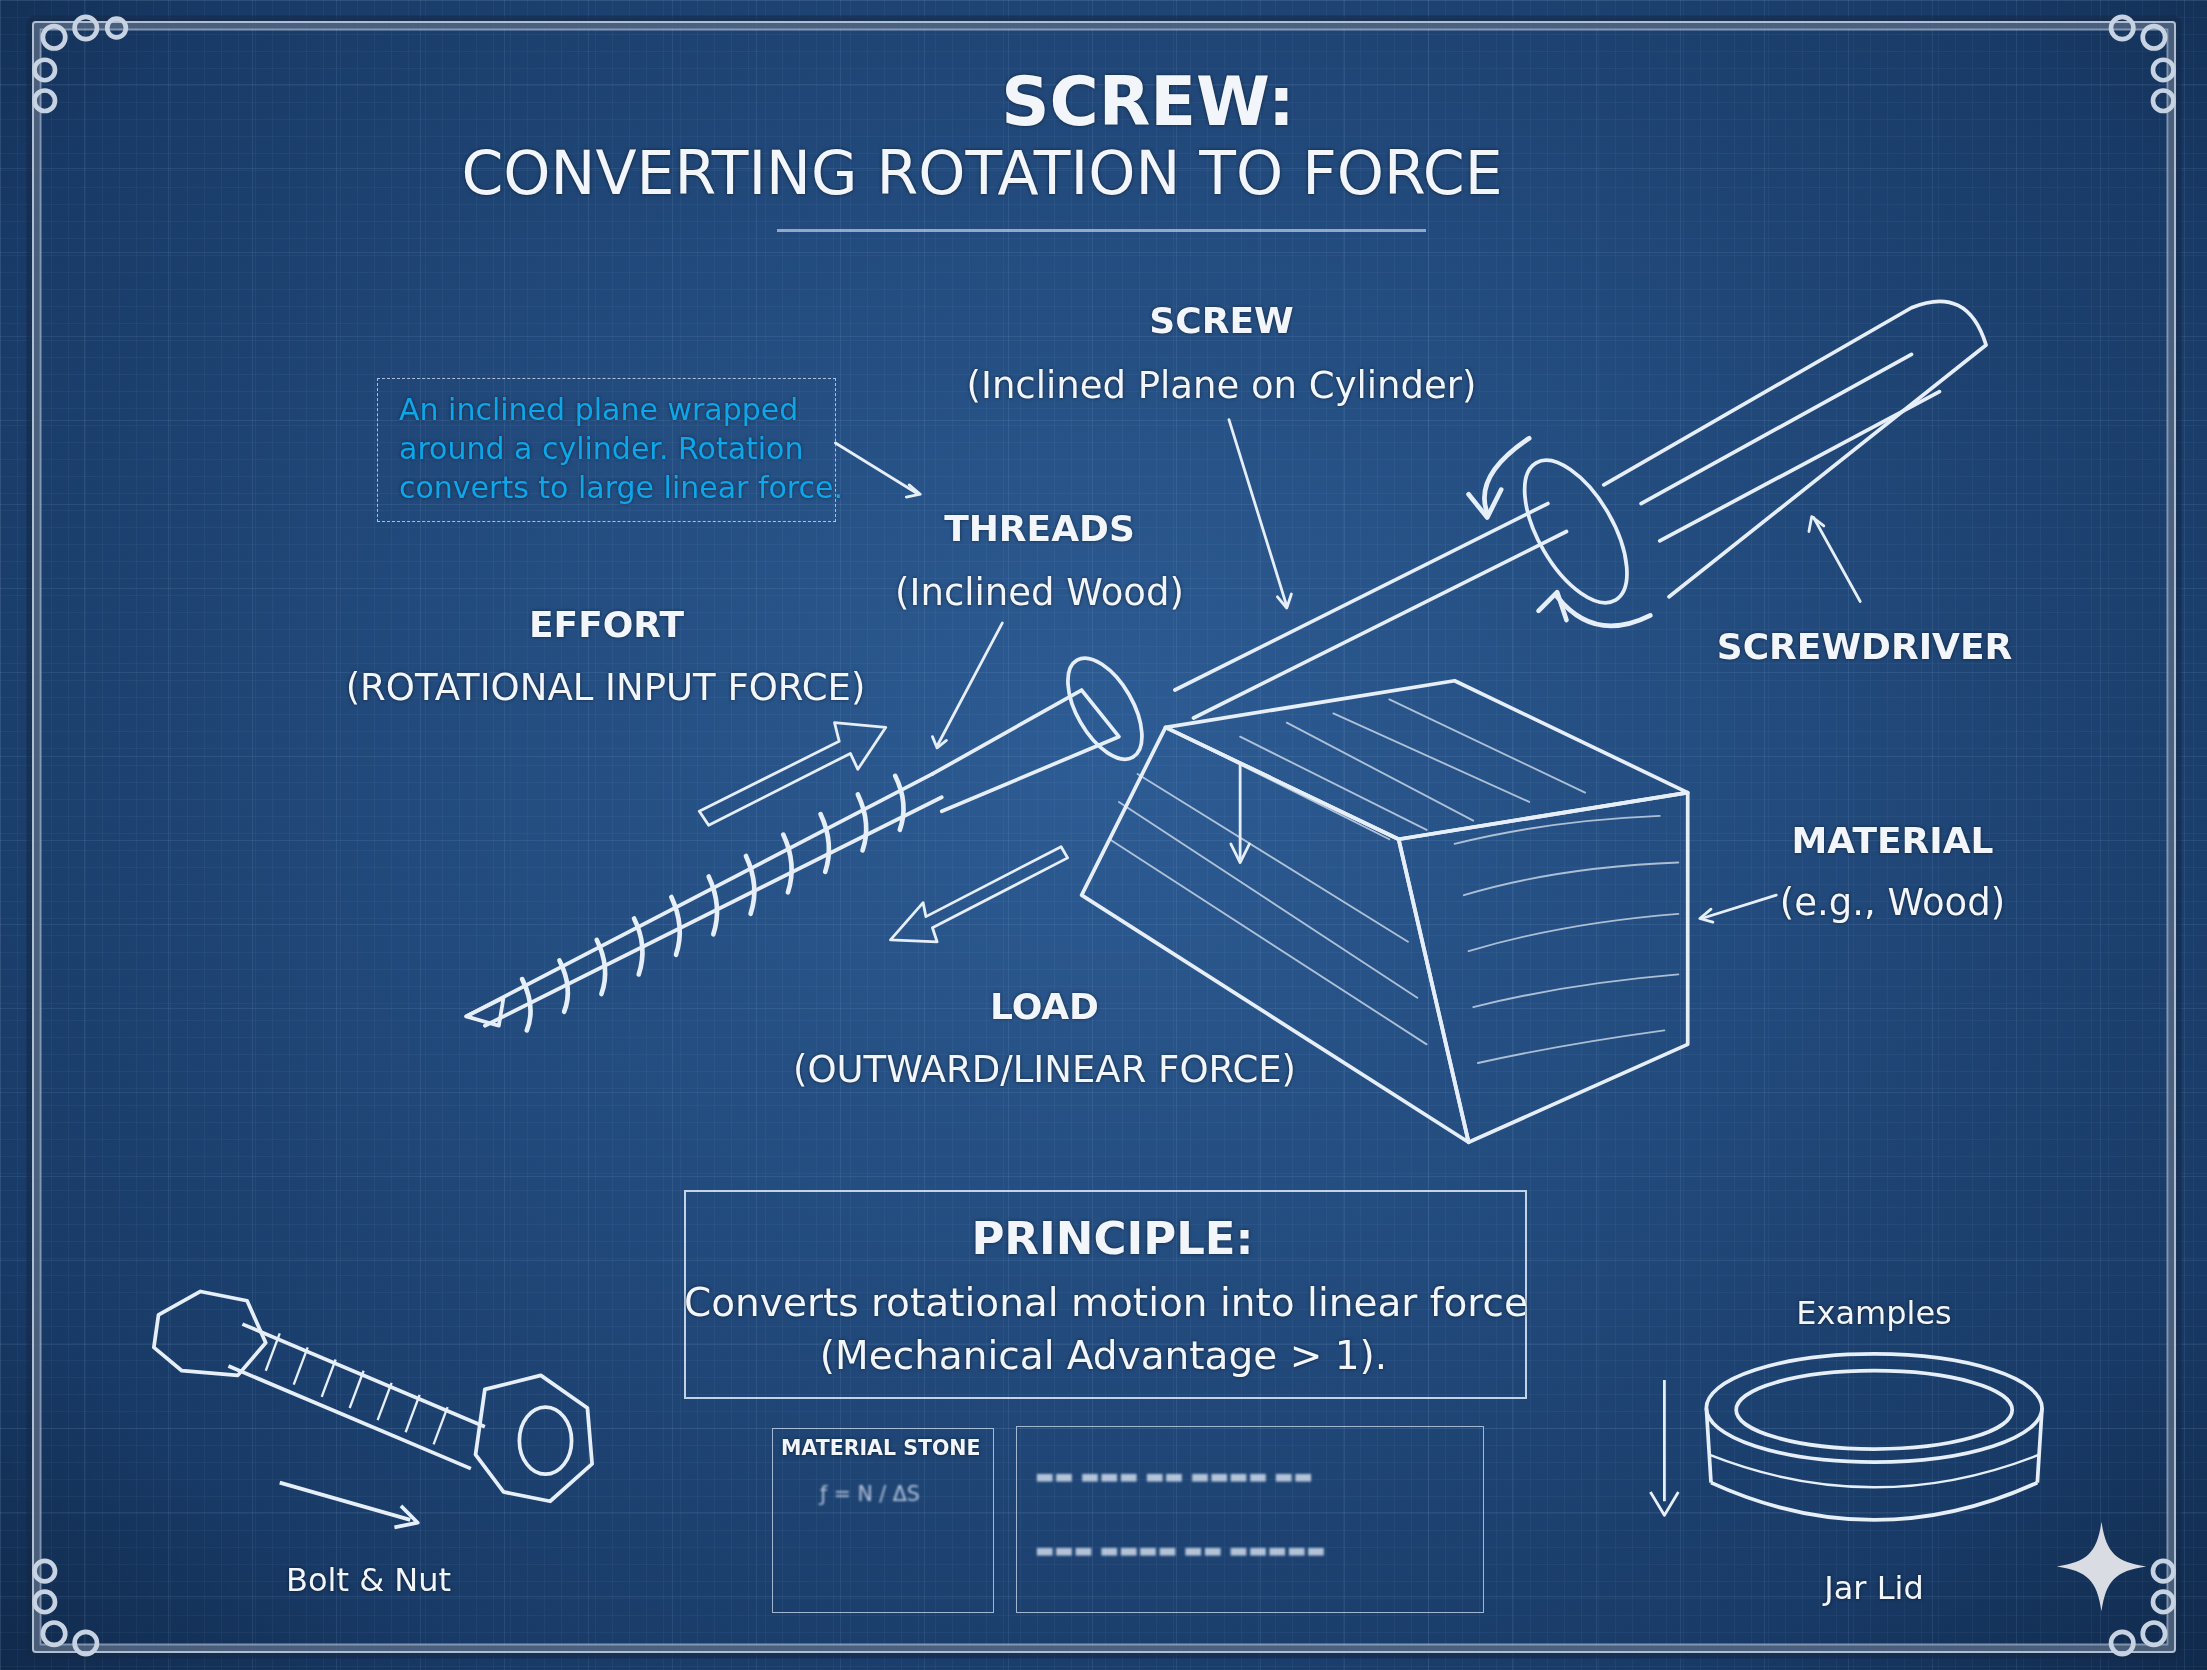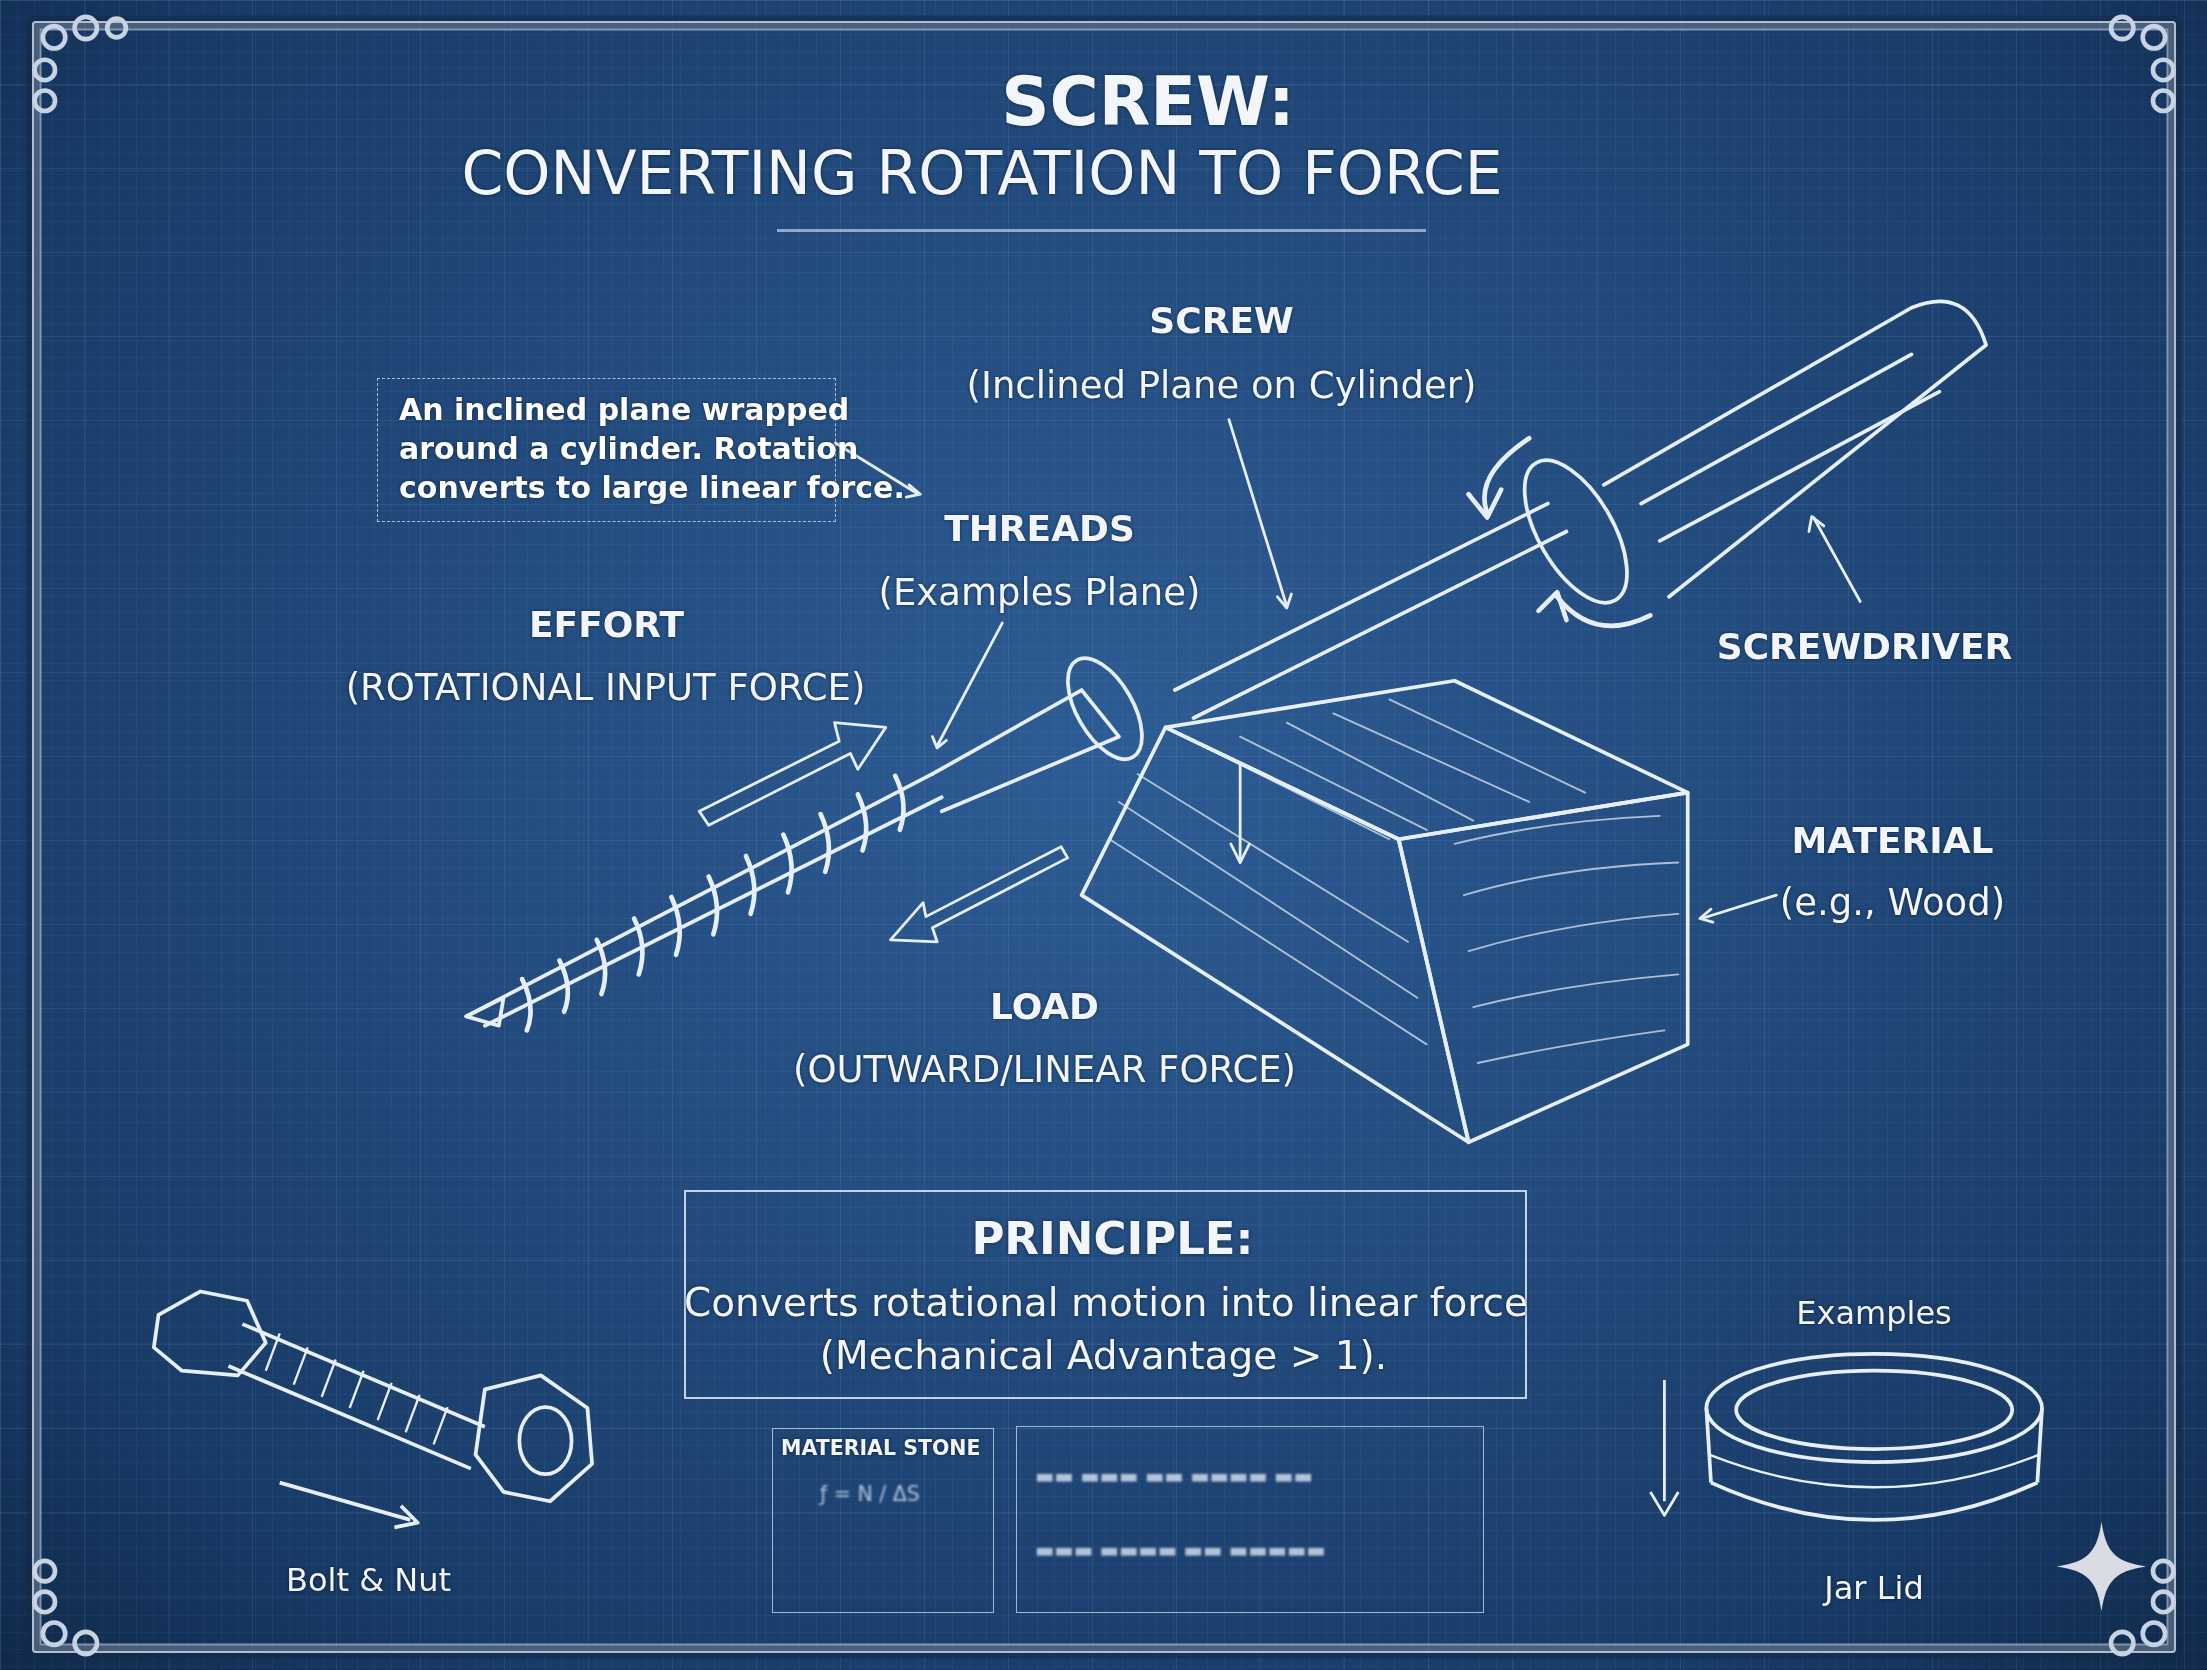--- a/index.html
+++ b/index.html
@@ -15,21 +15,21 @@
       linear-gradient(90deg, rgba(170,205,245,0.05) 0.9px, transparent 0.9px);
     background-size:84px 84px,84px 84px,17px 17px,17px 17px;}
   .frame{position:absolute;left:32px;top:20.5px;width:2140px;height:1628px;border:2.8px solid #aebfd4;box-shadow:0 0 0 5.6px rgba(20,40,70,0.6), inset 0 0 0 5.6px rgba(20,40,70,0.5), inset 0 0 0 7.5px rgba(174,191,212,0.7);border-radius:3.7px;}
   .txt{position:absolute;color:#f2f6fb;text-shadow:0 0 3.7px rgba(0,0,0,0.55);text-align:center;white-space:nowrap;}
   .title1{left:0;width:2208px;top:63px;font-size:67px;font-weight:bold;padding-left:44px;}
   .title2{left:0;width:1964px;top:138px;font-size:60px;}
   .rule{position:absolute;left:777px;top:229px;width:649px;height:2.8px;background:rgba(220,232,248,0.6);}
   .lbl-b{font-weight:bold;font-size:36px;}
   .lbl-s{font-size:37px;}
   .note{position:absolute;left:377px;top:378px;width:457px;height:142px;border:1.9px dashed rgba(220,232,248,0.75);}
-  .note-txt{position:absolute;left:399px;top:390px;font-size:30px;line-height:39px;color:#ffffff;text-align:left;text-shadow:0 0 3.7px rgba(0,0,0,.5);font-weight:bold;}
+  .note-txt{position:absolute;left:399px;top:390px;font-size:30px;line-height:39px;color:#0ea5e9;text-align:left;text-shadow:0 0 3.7px rgba(0,0,0,.5);}
   .principle{position:absolute;left:684px;top:1190px;width:839px;height:205px;border:2.8px solid rgba(225,236,250,0.85);}
   .mini{position:absolute;border:1.9px solid rgba(220,232,248,0.7);}
   .blur{color:rgba(230,238,250,0.75);font-size:20.5px;filter:blur(1.1px);position:absolute;white-space:nowrap;}
   svg{position:absolute;left:0;top:0;}
   .sparkle{position:absolute;left:2055px;top:1520px;width:93px;height:93px;}
 </style>
 </head>
 <body>
 
 <div class="sheet"></div>
@@ -150,21 +150,21 @@
 <div class="note-txt">
   <div>An inclined plane wrapped</div>
   <div>around a cylinder. Rotation</div>
   <div>converts to large linear force.</div>
 </div>
 
 <div class="txt lbl-b" style="left:1035px;width:373px;top:300px;">SCREW</div>
 <div class="txt lbl-s" style="left:942px;width:559px;top:364px;">(Inclined Plane on Cylinder)</div>
 
 <div class="txt lbl-b" style="left:853px;width:373px;top:508px;">THREADS</div>
-<div class="txt lbl-s" style="left:853px;width:373px;top:571px;">(Examples Plane)</div>
+<div class="txt lbl-s" style="left:853px;width:373px;top:571px;">(Inclined Wood)</div>
 
 <div class="txt lbl-b" style="left:420px;width:373px;top:604px;">EFFORT</div>
 <div class="txt lbl-s" style="left:326px;width:559px;top:666px;">(ROTATIONAL INPUT FORCE)</div>
 
 <div class="txt lbl-b" style="left:1641px;width:447px;top:626px;">SCREWDRIVER</div>
 
 <div class="txt lbl-b" style="left:1706px;width:373px;top:820px;">MATERIAL</div>
 <div class="txt lbl-s" style="left:1706px;width:373px;top:881px;">(e.g., Wood)</div>
 
 <div class="txt lbl-b" style="left:858px;width:373px;top:986px;">LOAD</div>

